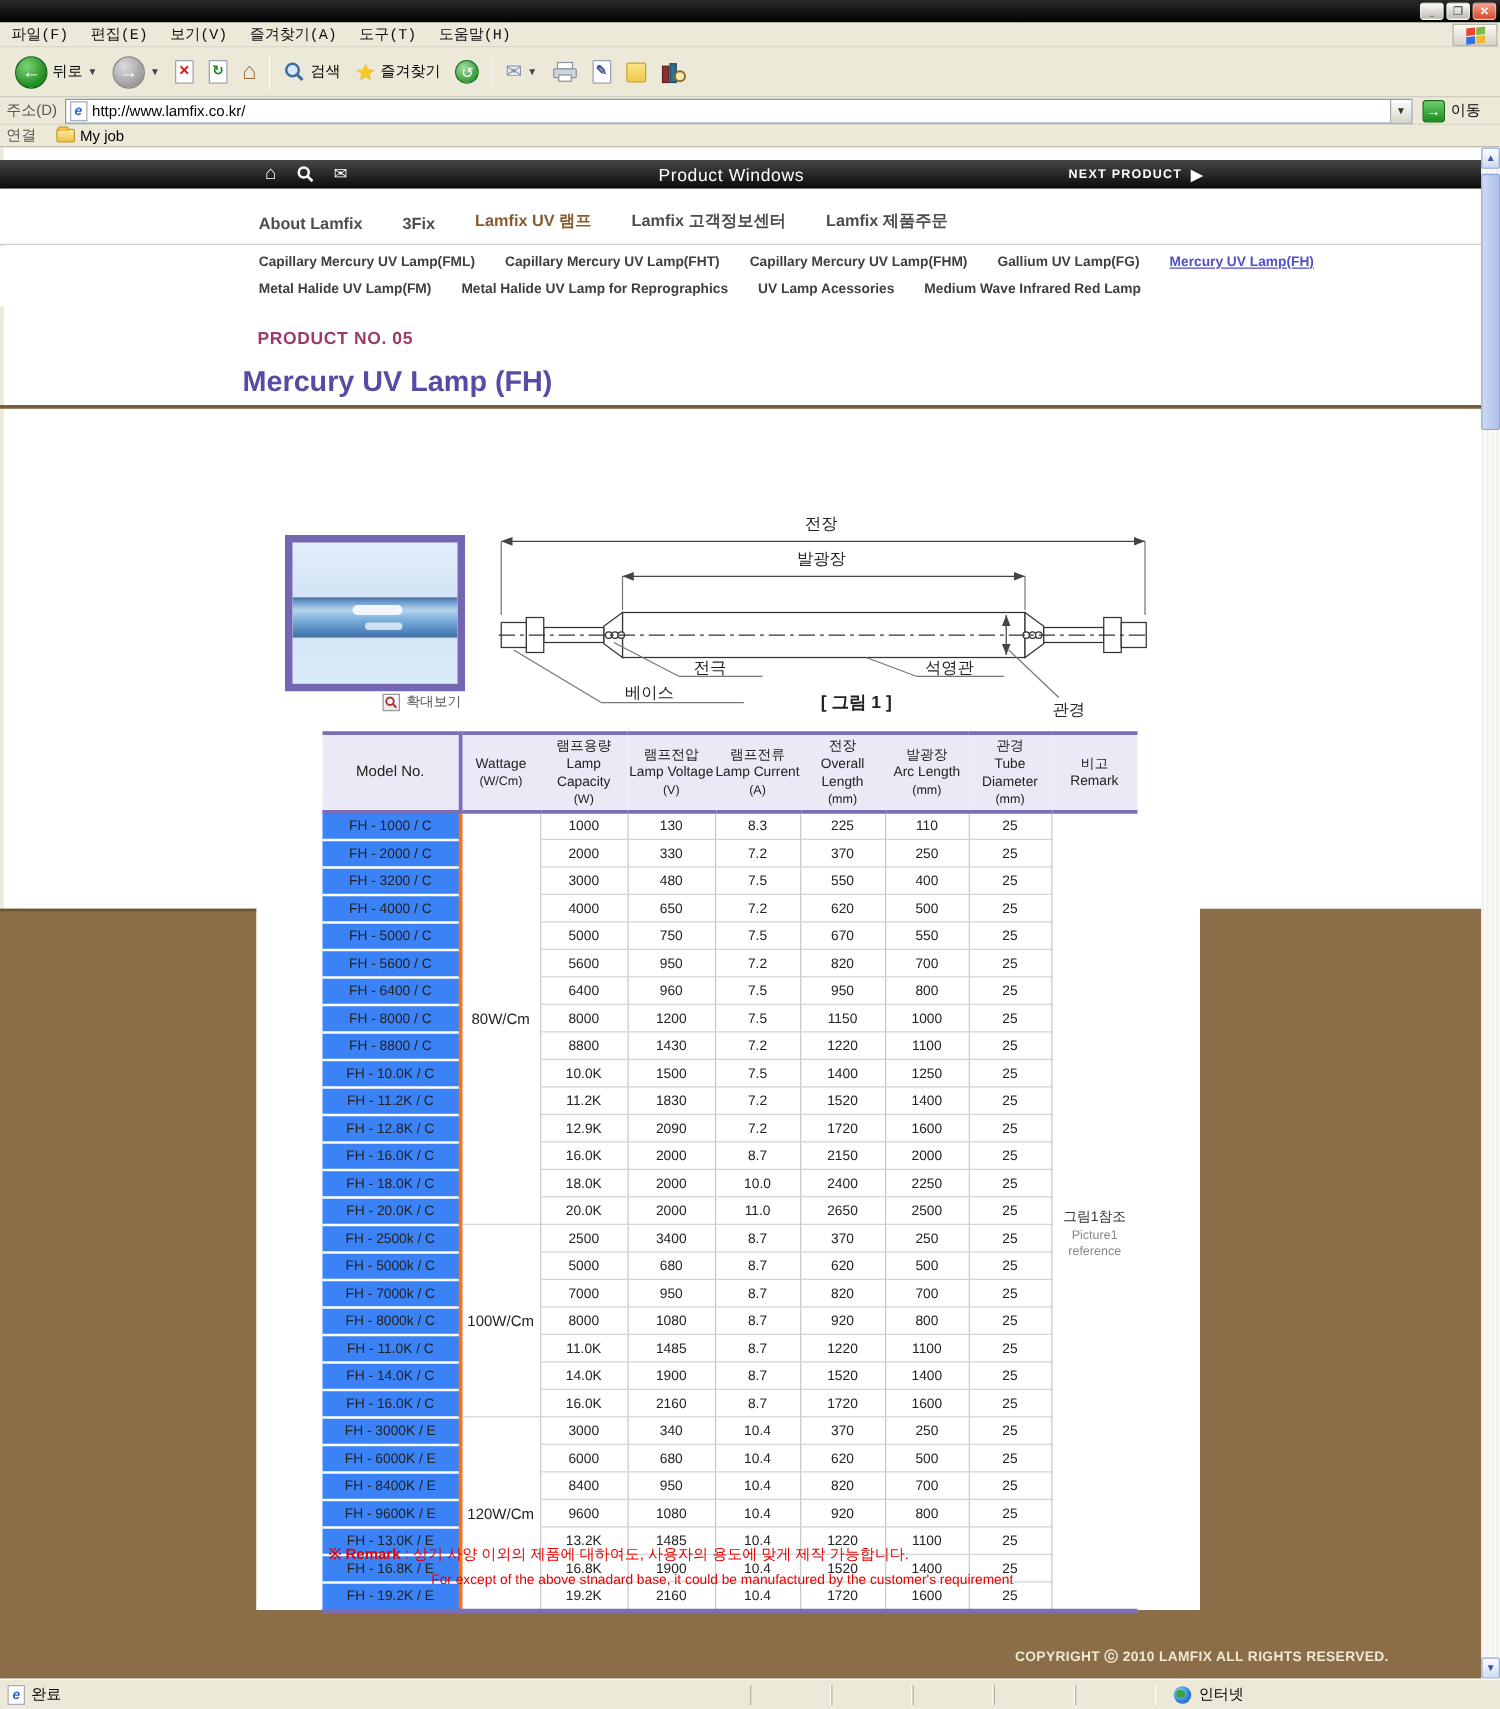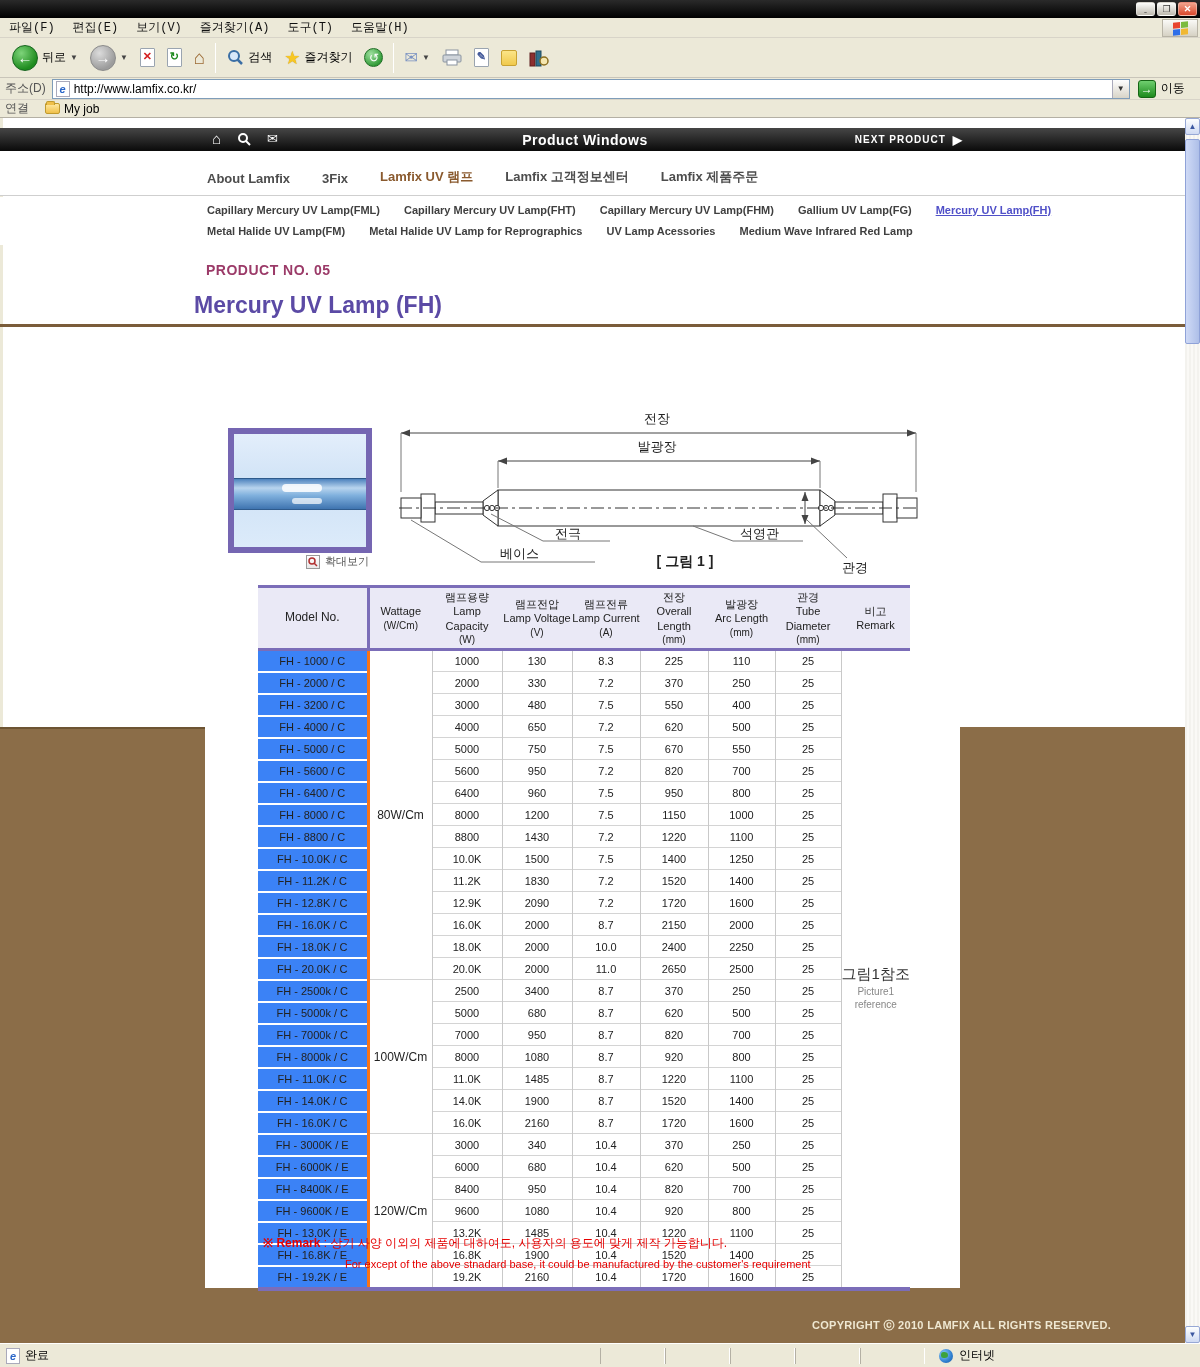--- a/index.html
+++ b/index.html
@@ -55,21 +55,21 @@
   .sb-btn { position:absolute; left:0; width:15px; height:17px; background:linear-gradient(#fdfefe,#cfdaf3); border:1px solid #97a8d5; border-radius:2px; color:#3b57a0; font-size:8px; text-align:center; line-height:15px; }
   .sb-up { top:0; }
   .sb-down { bottom:0; }
   .sb-thumb { position:absolute; left:0; top:21px; width:15px; height:205px; background:linear-gradient(90deg,#cfdaf6,#aebfe8); border:1px solid #8fa2d8; border-radius:2px; }
 
   
   .site-header { position:absolute; left:0; top:10px; width:1185px; height:23px; background:linear-gradient(#464646,#0a0a0a); }
   .sh-icons { position:absolute; left:212px; top:3px; display:flex; gap:16px; align-items:center; color:#fff; }
   .sh-home { font-size:15px; line-height:16px; }
   .sh-mail { font-size:13px; line-height:16px; }
-  .sh-title { position:absolute; left:205px; width:760px; top:4px; text-align:center; color:#fff; font-size:14px; font-weight:bold; letter-spacing:.5px; }
+  .sh-title { position:absolute; left:205px; width:760px; top:4px; text-align:center; color:#fff; font-size:14px; font-weight:normal; letter-spacing:.5px; }
   .next-product { position:absolute; right:222px; top:6px; color:#fff; font-size:10px; font-weight:bold; letter-spacing:1px; display:flex; gap:7px; align-items:center; }
   .next-product .tri { font-size:12px; line-height:10px; }
 
   .main-nav { position:absolute; left:0; top:33px; width:1185px; height:45px; background:#fff; border-bottom:1px solid #cfcfcf; display:flex; align-items:flex-end; padding:0 0 9px 207px; gap:32px; }
   .mn-item { font-size:13px; font-weight:bold; color:#4d4d4d; }
   .mn-item.active { color:#8a5a2e; }
 
   .sub-nav { position:absolute; left:0; top:79px; width:1185px; height:48px; background:#fff; }
   .sn-row { position:absolute; left:207px; display:flex; gap:24px; }
   .sn-row1 { top:7px;align-items:center; }
@@ -101,21 +101,21 @@
   table.spec { border-collapse:collapse; table-layout:fixed; width:652px; font-size:11px; color:#222; border-top:3px solid #7b6db8; border-bottom:4px solid #7b6db8; }
   table.spec thead th { background:#eae9f6; border-bottom:3px solid #7b6db8; font-weight:normal; height:52px; line-height:1.3; vertical-align:middle; padding:2px 0; }
   table.spec thead th.model-h { font-size:12px; border-right:3px solid #7b6db8; }
   table.spec thead th .u { font-size:10px; }
   table.spec tbody td { text-align:center; height:20px; line-height:20px; border-left:1px solid #c9c9c9; border-top:1px solid #d4d4d4; background:#fff; }
   table.spec tbody tr:first-child td { border-top:none; }
   table.spec tbody td.model { background:#3b82f6; border-left:none; border-right:3px solid #f97316; border-top:2px solid #fff; }
   table.spec tbody tr:first-child td.model { border-top:none; }
   table.spec tbody td.wattage { border-left:none; font-size:12px; vertical-align:middle; }
   table.spec tbody td.remarkcell { vertical-align:middle; line-height:1.35; }
-  .remark-l1 { font-size:15px; color:#333;margin-top:38px; }
+  .remark-l1 { font-size:11px; color:#333;margin-top:38px; }
   .remark-l2 { font-size:10px; color:#888; }
 
   .remark-note { position:absolute; left:263px; top:1116px; color:#e50000; font-size:12px; }
   .remark-note b { font-weight:bold; }
   .remark-en { margin:6px 0 0 82px; font-size:11px; }
 
   .brown-left  { position:absolute; left:0;    top:609px;  width:205px;  height:561px; background:#8b6d48; border-top:2px solid #6d5433; }
   .brown-right { position:absolute; left:960px; top:609px; width:225px;  height:561px; background:#8b6d48; }
   .brown-bottom{ position:absolute; left:0;    top:1170px; width:1185px; height:55px;  background:#8b6d48; }
   .copyright { position:absolute; left:812px; top:30px; color:#efe8d2; font-size:11px; font-weight:bold; letter-spacing:.3px; }

